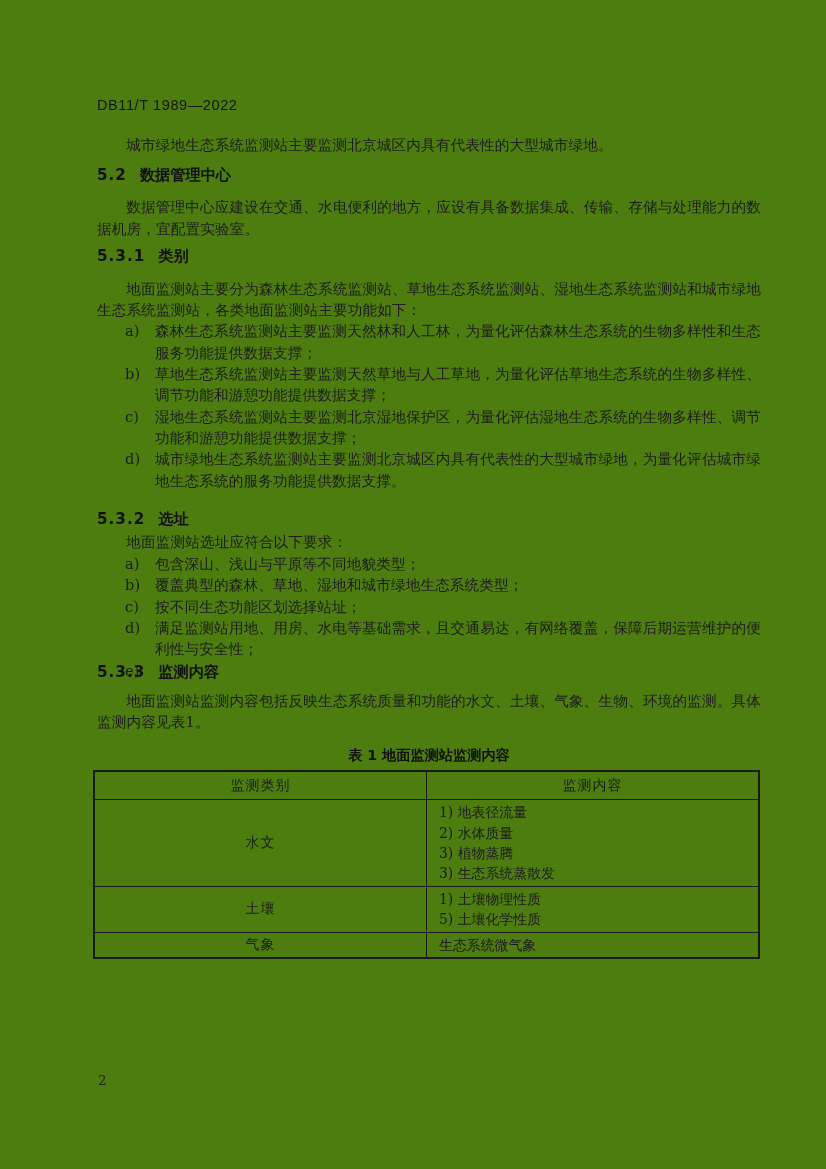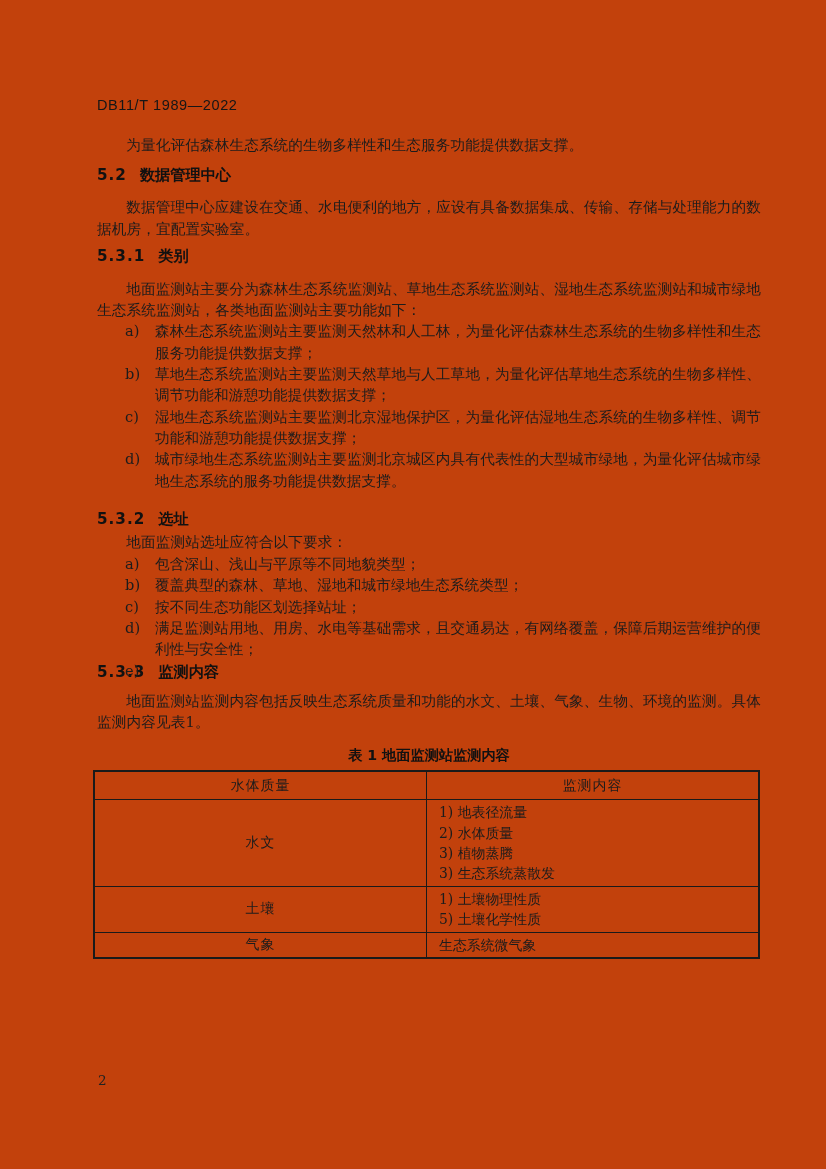--- a/index.html
+++ b/index.html
@@ -11,21 +11,21 @@
     width: 826px;
     height: 1169px;
     position: relative;
     overflow: hidden;
     font-family: "DejaVu Serif", "Liberation Serif", serif;
     color: #1c1c1c;
   }
   .page {
     position: absolute;
     inset: 0;
-    background: #c2410c;
+    background: #4d7c0f;
   }
   .content {
     position: absolute;
     left: 97px;
     top: 98px;
     width: 664px;
   }
   
   .doc-header {
     font-family: "Liberation Sans", "DejaVu Sans", sans-serif;
@@ -133,21 +133,21 @@
   }
 </style>
 </head>
 <body>
 
 <div class="page">
   <div class="content">
 
     <div class="doc-header">DB11/T 1989—2022</div>
 
-    <p class="body mb12">为量化评估森林生态系统的生物多样性和生态服务功能提供数据支撑。</p>
+    <p class="body mb12">城市绿地生态系统监测站主要监测北京城区内具有代表性的大型城市绿地。</p>
 
     <h2 class="hd mb12"><span class="num">5.2</span><span class="ttl">数据管理中心</span></h2>
 
     <p class="body mb9">数据管理中心应建设在交通、水电便利的地方，应设有具备数据集成、传输、存储与处理能力的数据机房，宜配置实验室。</p>
 
 
     <h3 class="hd mb13"><span class="num">5.3.1</span><span class="ttl">类别</span></h3>
 
     <p class="body">地面监测站主要分为森林生态系统监测站、草地生态系统监测站、湿地生态系统监测站和城市绿地生态系统监测站，各类地面监测站主要功能如下：</p>
 
@@ -172,21 +172,21 @@
 
     <h3 class="hd mb9"><span class="num">5.3.3</span><span class="ttl">监测内容</span></h3>
 
     <p class="body mb15">地面监测站监测内容包括反映生态系统质量和功能的水文、土壤、气象、生物、环境的监测。具体监测内容见表1。</p>
 
     <div class="tbl-caption mb7">表 1 地面监测站监测内容</div>
 
     <table class="monitor">
       <thead>
         <tr>
-          <th>水体质量</th>
+          <th>监测类别</th>
           <th>监测内容</th>
         </tr>
       </thead>
       <tbody>
         <tr class="r-hydro">
           <td class="cat">水文</td>
           <td class="det">
             <div class="cell-line">1) 地表径流量</div>
             <div class="cell-line">2) 水体质量</div>
             <div class="cell-line">3) 植物蒸腾</div>

